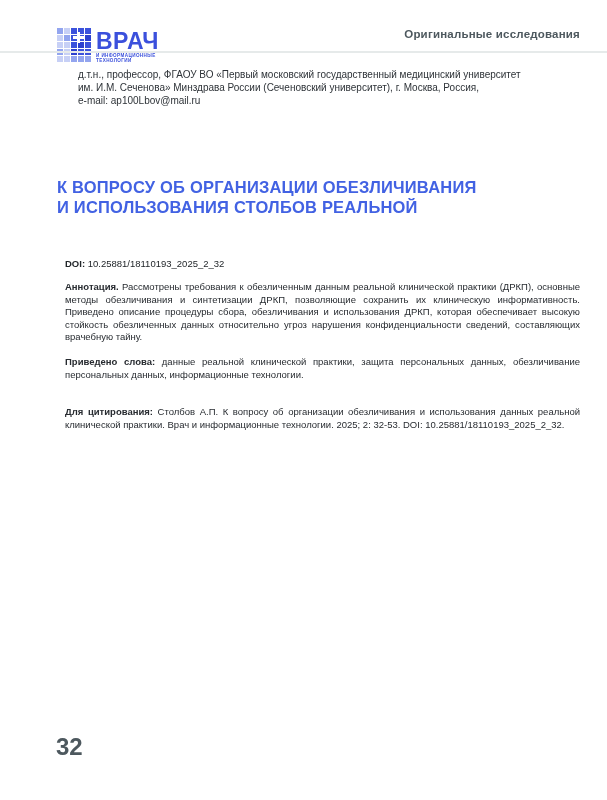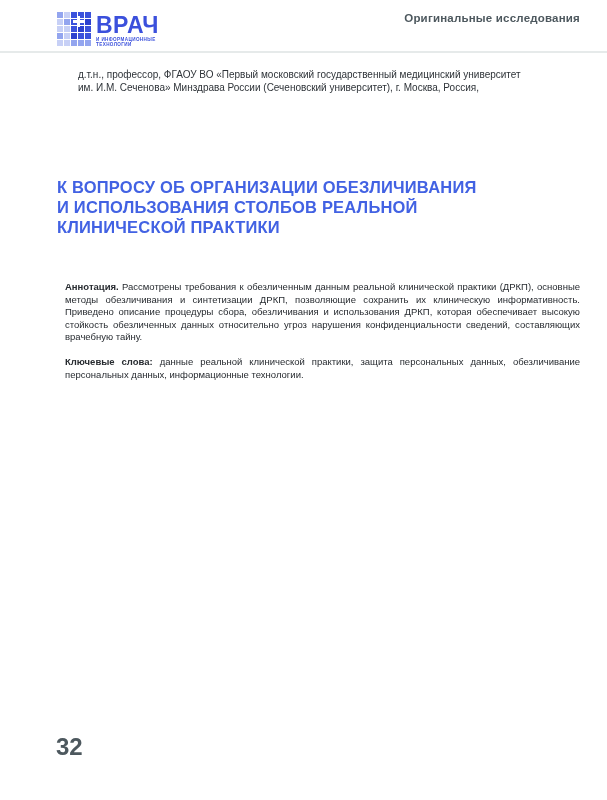--- a/index.html
+++ b/index.html
@@ -10,21 +10,21 @@
     height: 800px;
     background: #ffffff;
     overflow: hidden;
     font-family: "Liberation Sans", sans-serif;
     color: #2e3338;
   }
 
   
   .header {
     position: absolute;
-    top: 12px; left: 57px; right: 27px;
+    top: 28px; left: 57px; right: 27px;
     display: flex;
     justify-content: space-between;
     align-items: flex-start;
   }
   .logo { display: flex; gap: 5px; }
   .logo-icon { position: relative; width: 34px; height: 34px; }
   .logo-grid {
     display: grid;
     grid-template-columns: repeat(5, 6px);
     grid-auto-rows: 6px;
@@ -142,35 +142,43 @@
       </div>
     </div>
     <div class="section-label">Оригинальные исследования</div>
   </header>
 
   <div class="divider"></div>
 
   <section class="author-block">
     <div class="affiliation-line">д.т.н., профессор, ФГАОУ ВО «Первый московский государственный медицинский университет</div>
     <div class="affiliation-line">им. И.М. Сеченова» Минздрава России (Сеченовский университет), г. Москва, Россия,</div>
+    <div class="affiliation-line">e-mail: ap100Lbov@mail.ru</div>
   </section>
 
   <h1 class="article-title">
     <div>К ВОПРОСУ ОБ ОРГАНИЗАЦИИ ОБЕЗЛИЧИВАНИЯ</div>
     <div>И ИСПОЛЬЗОВАНИЯ СТОЛБОВ РЕАЛЬНОЙ</div>
-    <div>КЛИНИЧЕСКОЙ ПРАКТИКИ</div>
   </h1>
 
+  <div class="meta doi-block">
+    <span class="doi-label">DOI:</span>
+    <span>10.25881/18110193_2025_2_32</span>
+  </div>
 
   <p class="meta ital-block abstract-block">
     <span class="blk-label">Аннотация.</span>
     <span>Рассмотрены требования к обезличенным данным реальной клинической практики (ДРКП), основные методы обезличивания и синтетизации ДРКП, позволяющие сохранить их клиническую информативность. Приведено описание процедуры сбора, обезличивания и использования ДРКП, которая обеспечивает высокую стойкость обезличенных данных относительно угроз нарушения конфиденциальности сведений, составляющих врачебную тайну.</span>
   </p>
 
   <p class="meta ital-block keywords-block">
-    <span class="blk-label">Ключевые слова:</span>
+    <span class="blk-label">Приведено слова:</span>
     <span>данные реальной клинической практики, защита персональных данных, обезличивание персональных данных, информационные технологии.</span>
   </p>
 
+  <p class="meta ital-block citation-block">
+    <span class="blk-label">Для цитирования:</span>
+    <span>Столбов А.П. К вопросу об организации обезличивания и использования данных реальной клинической практики. Врач и информационные технологии. 2025; 2: 32-53. DOI: 10.25881/18110193_2025_2_32.</span>
+  </p>
 
   <div class="page-number">32</div>
 
 </div>
 
 </body></html>

